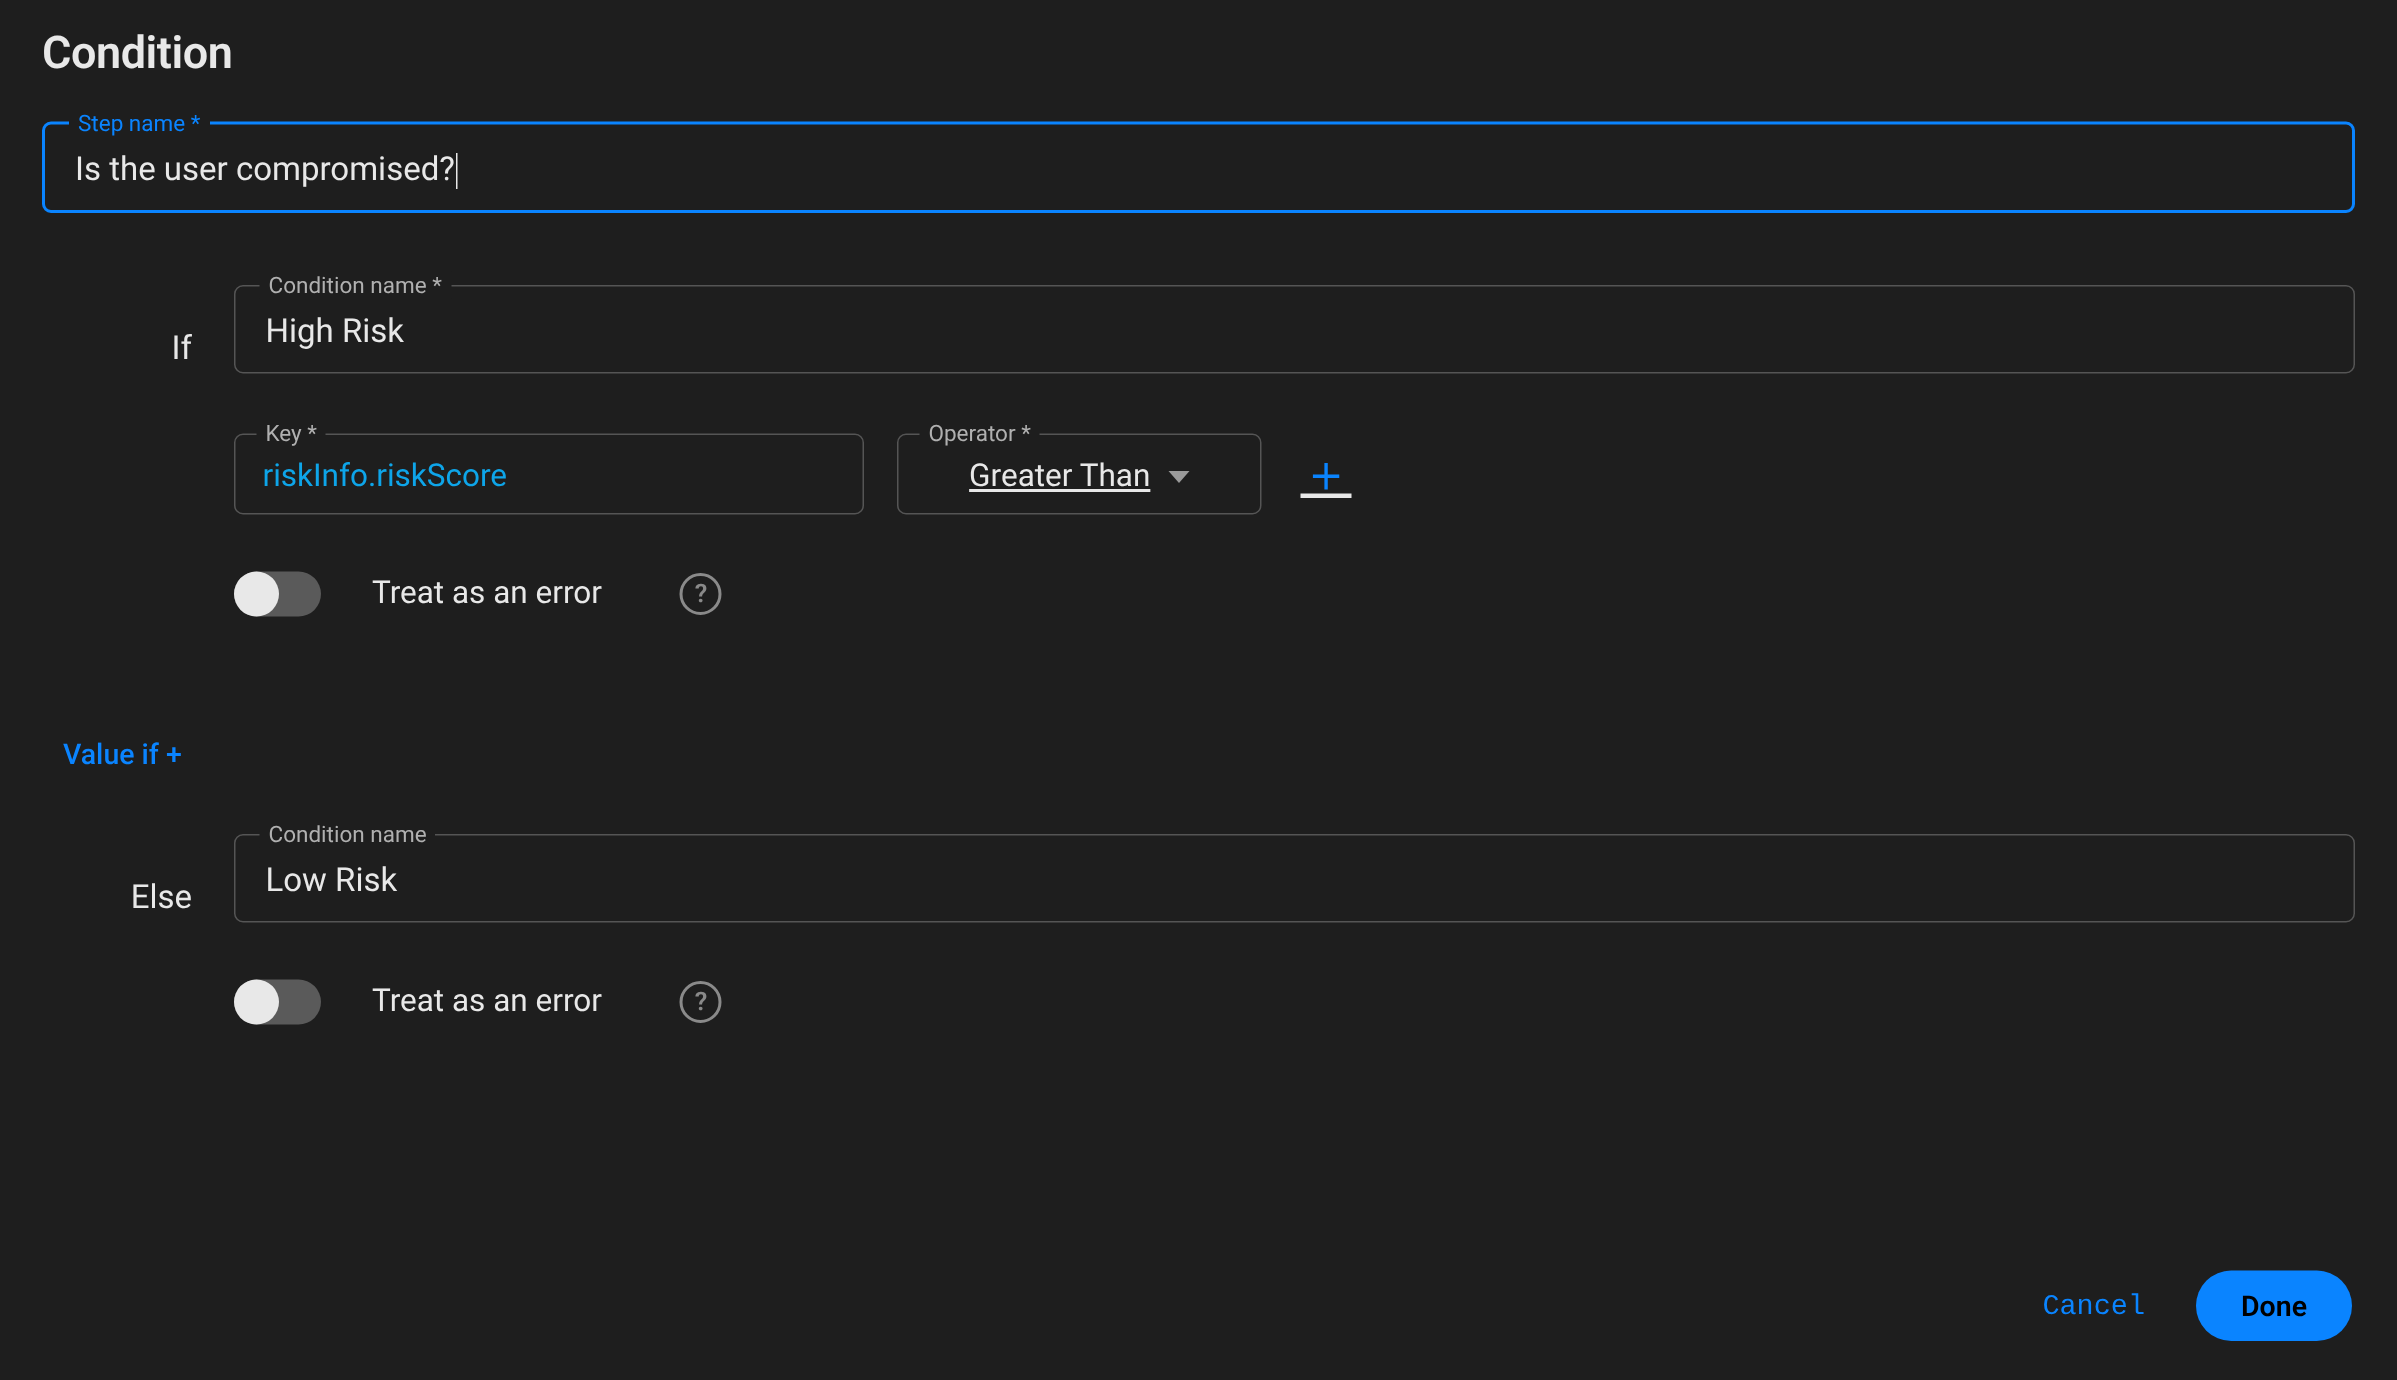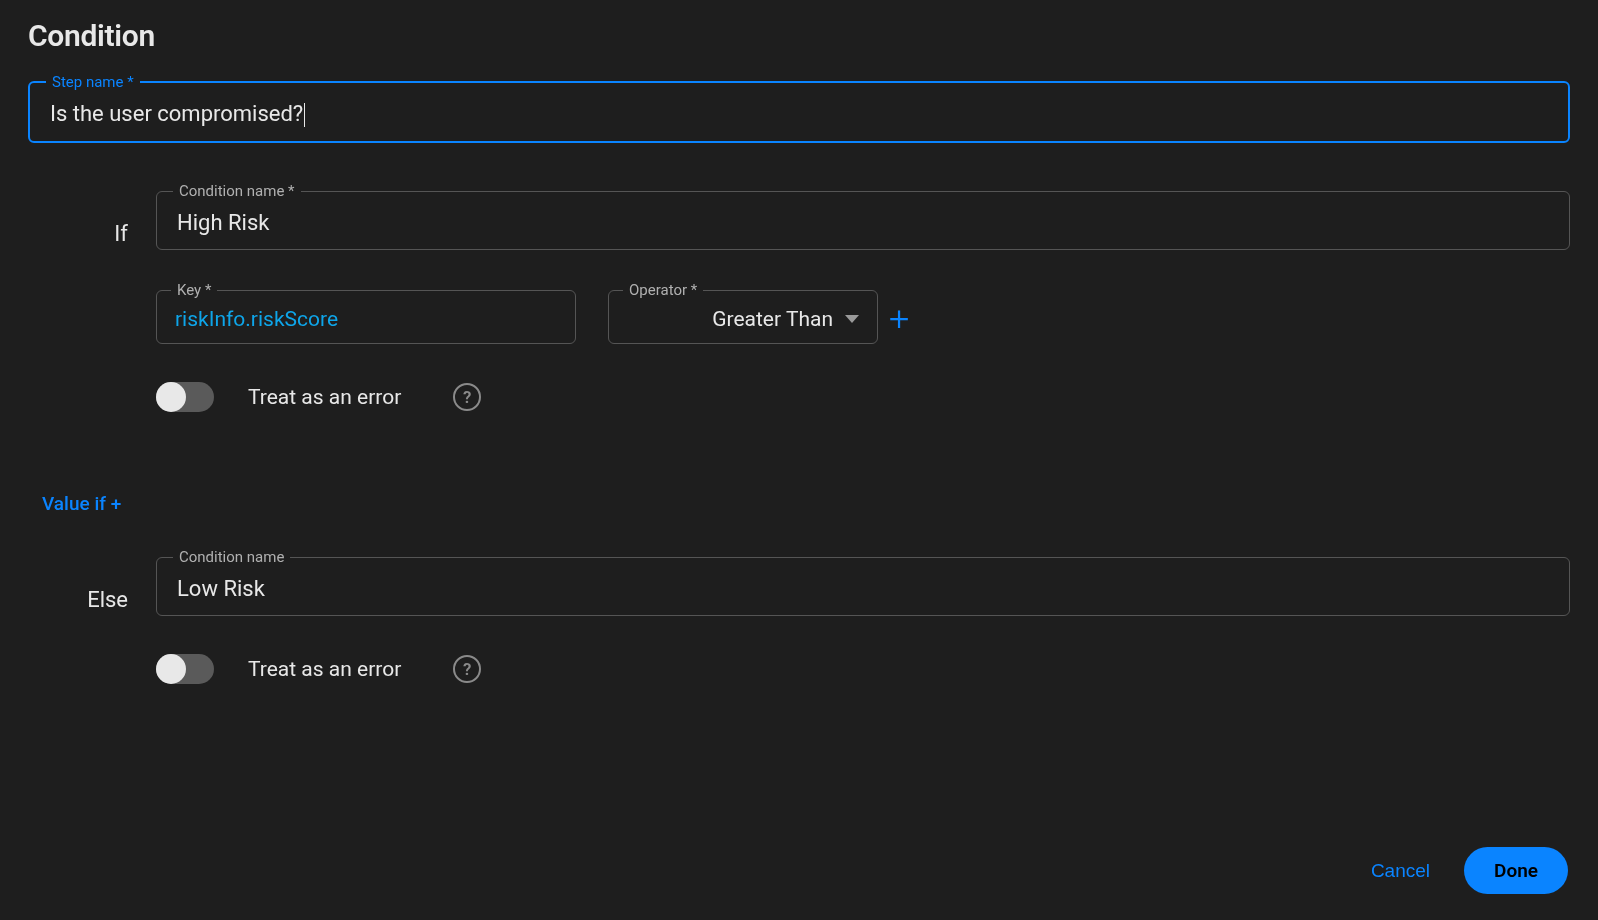--- a/index.html
+++ b/index.html
@@ -80,22 +80,24 @@
   }
 
   
   .condition-name {
     width: 100%;
   }
 
   
   .kov-row {
     display: flex;
+    gap: 22px;
     align-items: center;
     margin-top: 40px;
+    text-decoration: underline;
   }
   .kov-field {
     position: relative;
     border: 1px solid #555;
     border-radius: 6px;
     padding: 16px 18px 12px 18px;
   }
   .kov-label {
     position: absolute;
     top: -10px;
@@ -108,21 +110,21 @@
   .kov-input {
     background: transparent;
     border: none;
     outline: none;
     color: #0ea5e9;
     font-size: 21px;
     font-family: inherit;
     width: 100%;
   }
   .key-field   { width: 420px; }
-  .op-field    { width: 270px; display:flex; align-items:center; justify-content:flex-end;margin-left:32px; }
+  .op-field    { width: 243px; display:flex; align-items:center; justify-content:center; }
   .value-field { width: 420px; }
 
   .op-text { font-size: 21px; color:#e8e8e8; }
   .caret {
     width: 0; height: 0;
     border-left: 7px solid transparent;
     border-right: 7px solid transparent;
     border-top: 8px solid #9a9a9a;
     margin-left: 12px;
   }
@@ -197,21 +199,21 @@
     display: flex;
     align-items: center;
     gap: 34px;
   }
   .btn-cancel {
     color: #0a84ff;
     font-size: 19px;
     cursor: pointer;
     background: none;
     border: none;
-    font-family: Liberation Sans, sans-serif;
+    font-family: Liberation Mono, monospace;
   }
   .btn-done {
     background: #0a84ff;
     color: #000;
     font-weight: 600;
     font-size: 19px;
     border: none;
     border-radius: 28px;
     padding: 12px 30px;
     cursor: pointer;

